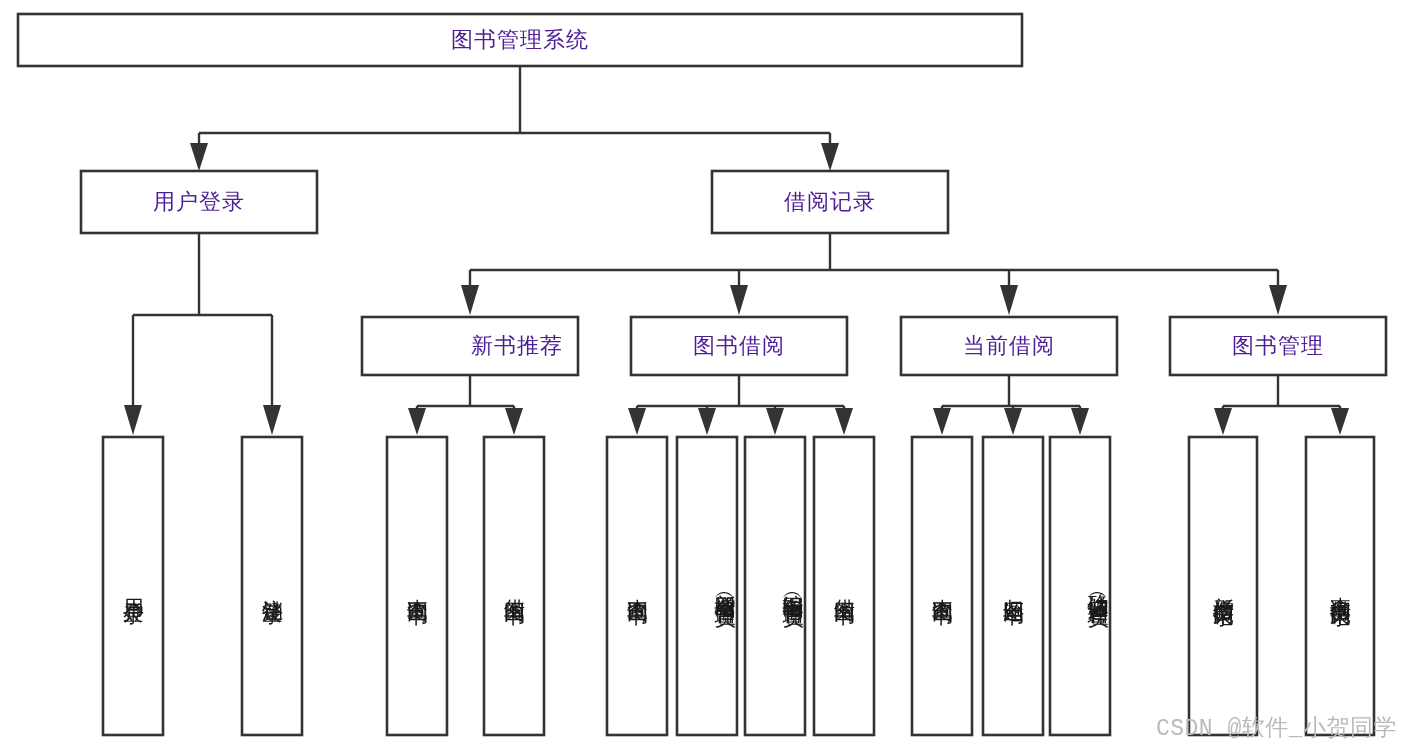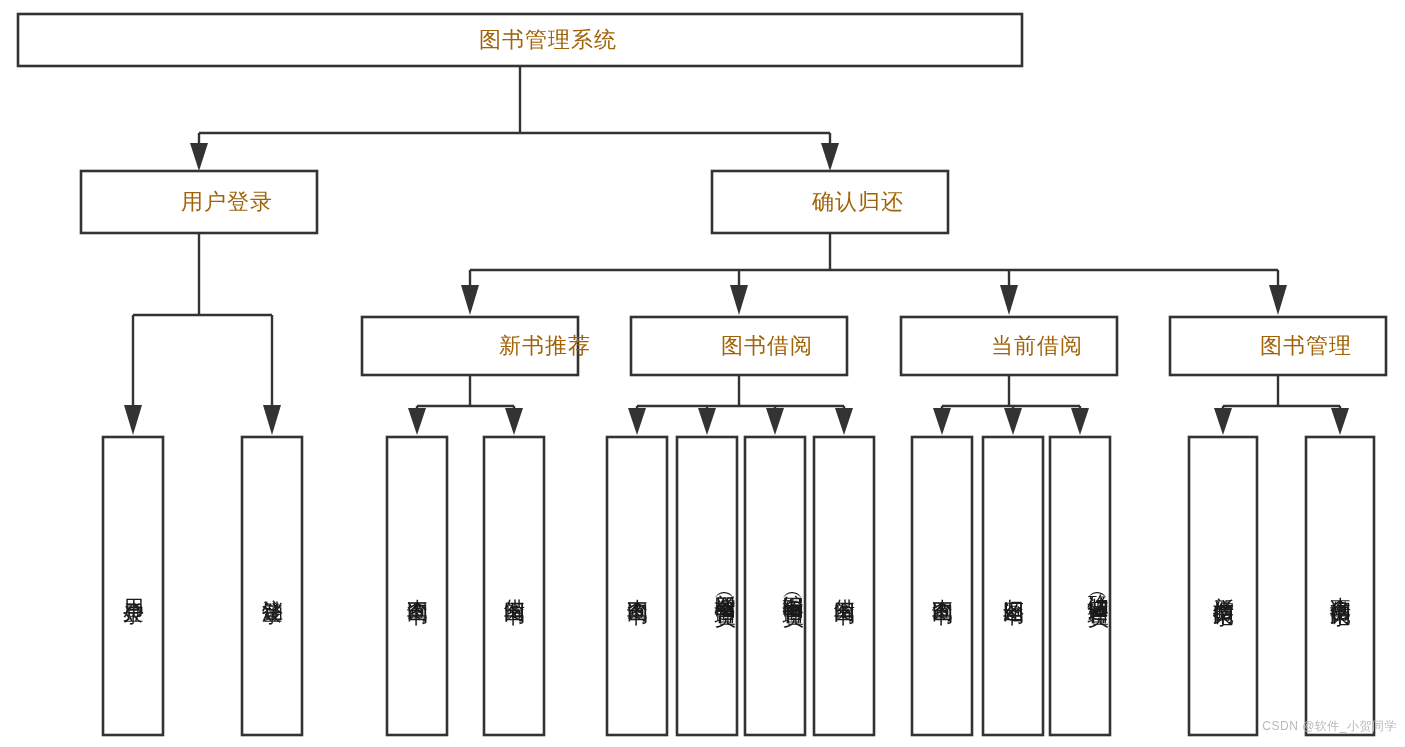--- a/index.html
+++ b/index.html
@@ -57,32 +57,31 @@
     pointer-events: none;
     overflow: hidden;
   }
   .hlabel-wrap {
     position: absolute;
     display: flex;
     align-items: center;
     justify-content: center;
     font-family: Liberation Sans, sans-serif;
     font-size: 22px;
-    color: #a16207;
+    color: #4c1d95;
     letter-spacing: 1px;
     white-space: nowrap;
     pointer-events: none;
-    margin-left: 28px;
   }
   .watermark {
     position: absolute;
     right: 8px;
-    bottom: 12px;
-    font-family: Liberation Sans, sans-serif;
-    font-size: 12px;
+    bottom: 4px;
+    font-family: Liberation Mono, monospace;
+    font-size: 23px;
     color: #b9b9b9;
     letter-spacing: 0.5px;
     white-space: nowrap;
     user-select: none;
   }
 </style>
 </head>
 <body>
 
 <div id="diagram-root">
@@ -187,21 +186,21 @@
     <rect class="node-rect" x="912" y="437" width="60" height="298"></rect>
     <rect class="node-rect" x="983" y="437" width="60" height="298"></rect>
     <rect class="node-rect" x="1050" y="437" width="60" height="298"></rect>
     <rect class="node-rect" x="1189" y="437" width="68" height="298"></rect>
     <rect class="node-rect" x="1306" y="437" width="68" height="298"></rect>
   </svg>
 
   <div class="hlabel-wrap" style="left:18px; top:14px; width:1004px; height:52px;">图书管理系统</div>
 
   <div class="hlabel-wrap" style="left:81px; top:171px; width:236px; height:62px;">用户登录</div>
-  <div class="hlabel-wrap" style="left:712px; top:171px; width:236px; height:62px;">确认归还</div>
+  <div class="hlabel-wrap" style="left:712px; top:171px; width:236px; height:62px;">借阅记录</div>
 
   <div class="hlabel-wrap" style="left:362px; top:317px; width:216px; height:58px;padding-left:47px;">新书推荐</div>
   <div class="hlabel-wrap" style="left:631px; top:317px; width:216px; height:58px;">图书借阅</div>
   <div class="hlabel-wrap" style="left:901px; top:317px; width:216px; height:58px;text-align:right;">当前借阅</div>
   <div class="hlabel-wrap" style="left:1170px; top:317px; width:216px; height:58px;">图书管理</div>
 
   <div class="vlabel-wrap" style="left:103px; top:437px; width:60px; height:298px;">用户登录</div>
   <div class="vlabel-wrap" style="left:242px; top:437px; width:60px; height:298px;">注销登录</div>
   <div class="vlabel-wrap" style="left:387px; top:437px; width:60px; height:298px;">查询图书</div>
   <div class="vlabel-wrap" style="left:484px; top:437px; width:60px; height:298px;">借阅图书</div>

